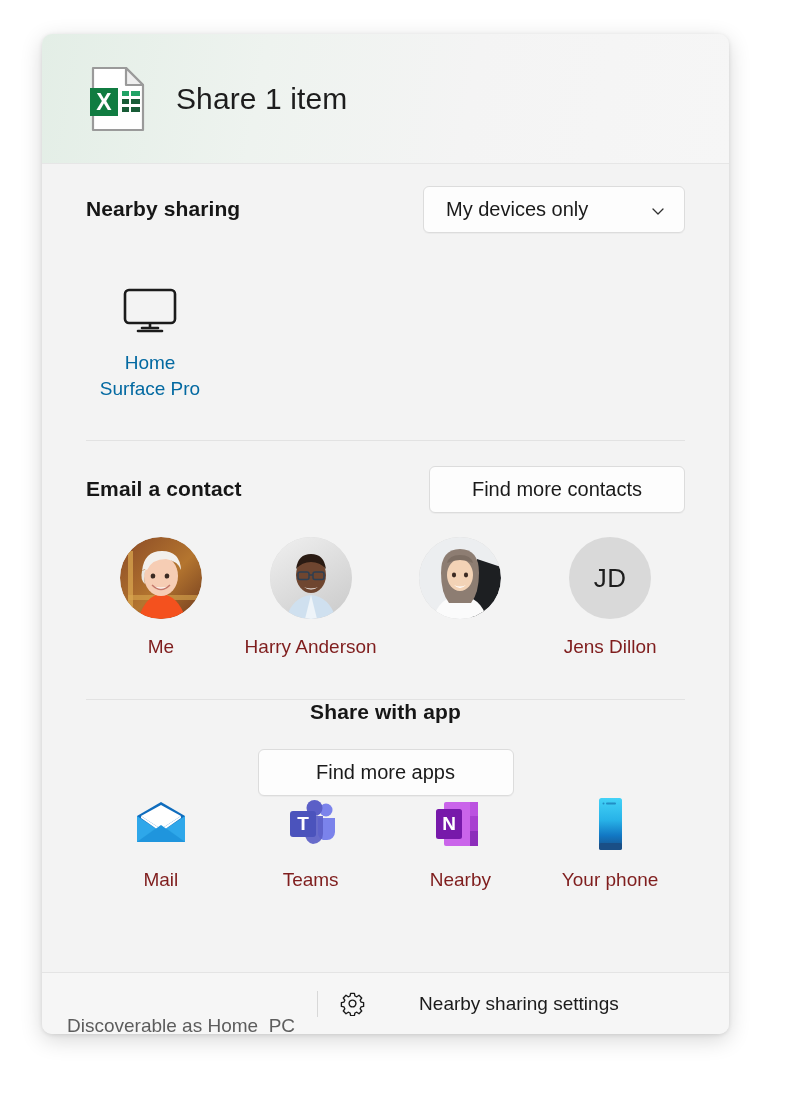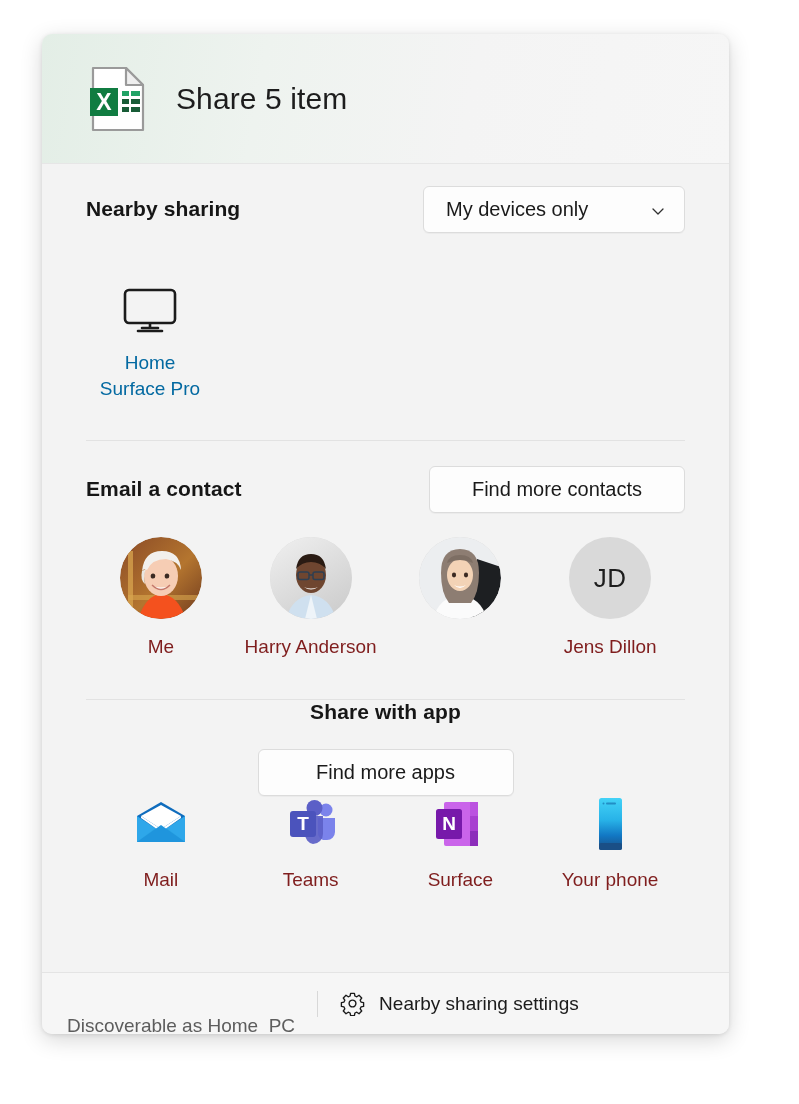--- a/index.html
+++ b/index.html
@@ -204,20 +204,21 @@
   .footer-sep {
     width: 1px;
     height: 26px;
     background: #d8d8d8;
     margin: 0 22px 0 22px;
   }
   .footer-link {
     display: inline-flex;
     align-items: center;
     cursor: pointer;
+    gap: 40px;
   }
   .gear { width: 25px; height: 25px; margin-right: 14px; }
   .footer-link-text {
     font-size: 19px;
     color: #1b1b1b;
   }
 </style>
 </head>
 <body>
 
@@ -232,21 +233,21 @@
           <rect x="0" y="22" width="28" height="28" fill="#107c41"></rect>
           <text x="14" y="44" font-family="Liberation Sans, sans-serif" font-size="23" font-weight="700" fill="#ffffff" text-anchor="middle">X</text>
           <rect x="32" y="25" width="7" height="5" fill="#21a366"></rect>
           <rect x="41" y="25" width="9" height="5" fill="#21a366"></rect>
           <rect x="32" y="33" width="7" height="5" fill="#185c37"></rect>
           <rect x="41" y="33" width="9" height="5" fill="#185c37"></rect>
           <rect x="32" y="41" width="7" height="5" fill="#185c37"></rect>
           <rect x="41" y="41" width="9" height="5" fill="#185c37"></rect>
         </svg>
       </div>
-      <div class="header-title">Share 5 item</div>
+      <div class="header-title">Share 1 item</div>
     </div>
 
     <div class="body">
 
       <div class="section-head" style="height:90px;">
         <div class="section-title">Nearby sharing</div>
         <div class="pill dropdown">
           <span>My devices only</span>
           <span class="chev">
             <svg viewBox="0 0 16 16" width="16" height="16">
@@ -411,21 +412,21 @@
           <span class="app-icon">
             <svg viewBox="0 0 56 56" width="56" height="56">
               <rect x="12" y="6" width="34" height="44" rx="2" fill="#ca64ea"></rect>
               <rect x="38" y="6" width="8" height="14" fill="#bb52e0"></rect>
               <rect x="38" y="20" width="8" height="15" fill="#a83fd0"></rect>
               <rect x="38" y="35" width="8" height="15" fill="#8c2dba"></rect>
               <rect x="4" y="13" width="26" height="30" rx="2.5" fill="#7719aa"></rect>
               <text x="17" y="34" font-family="Liberation Sans, sans-serif" font-size="19" font-weight="700" fill="#ffffff" text-anchor="middle">N</text>
             </svg>
           </span>
-          <div class="tile-label">Surface</div>
+          <div class="tile-label">Nearby</div>
         </div>
 
         <div class="tile">
           <span class="app-icon">
             <svg viewBox="0 0 56 56" width="56" height="56">
               <defs>
                 <linearGradient id="ph" x1="0" y1="0" x2="0" y2="1">
                   <stop offset="0%" stop-color="#43d2f7"></stop>
                   <stop offset="42%" stop-color="#28b3e8"></stop>
                   <stop offset="72%" stop-color="#1278c4"></stop>

